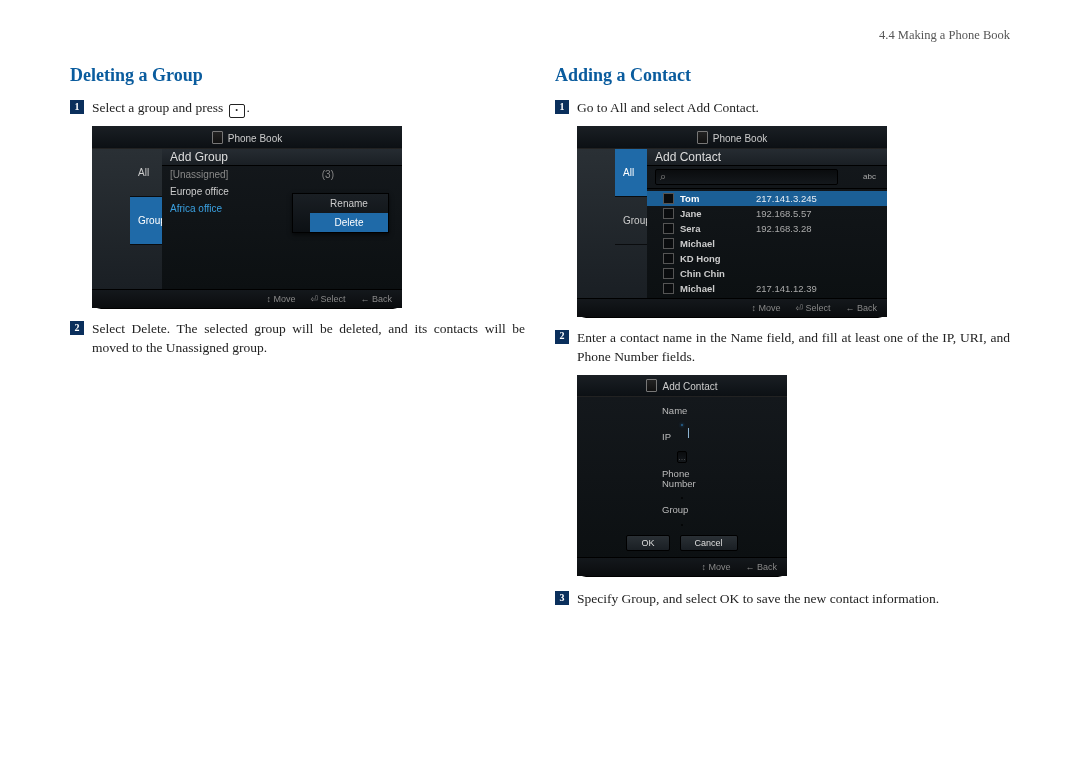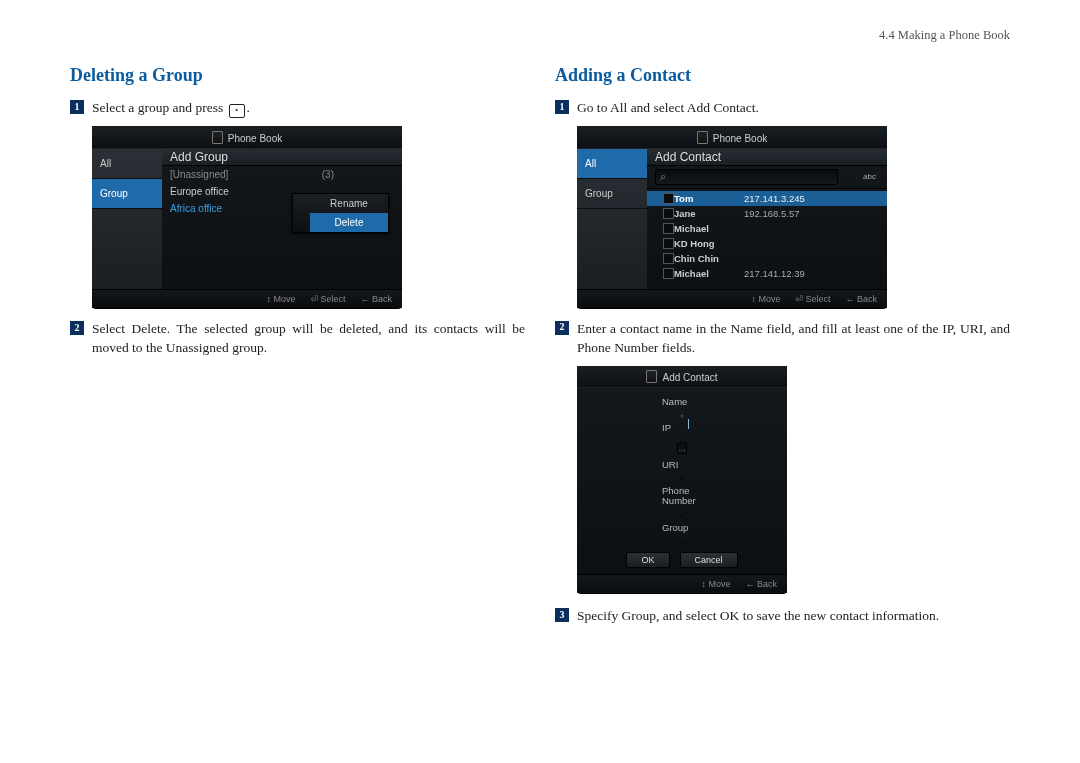--- a/index.html
+++ b/index.html
@@ -69,21 +69,21 @@
     font-size: 8px;
     vertical-align: -1px;
     margin: 0 2px;
   }
   .screenshot {
     margin: 4px 0 10px 22px;
     font-family: Arial, sans-serif;
   }
   .sc-outer {
     background: #000;
-    border-radius: 4px;
+    border-radius: 9px;
     padding-bottom: 1px;
   }
   .sc-title {
     color: #ccc;
     font-size: 10px;
     text-align: center;
     padding: 5px 0 4px 0;
     border-bottom: 1px solid #222;
     background: linear-gradient(#1a1f24,#0c1014);
   }
@@ -97,21 +97,21 @@
     vertical-align: -2px;
     background: linear-gradient(#222,#111);
   }
   .sc-body { display: flex; min-height: 140px; }
   .sc-nav {
     width: 70px;
     background: linear-gradient(#2a3035,#1a1f24);
     font-size: 10px;
     color: #ccc;
   }
-  .sc-nav-item { padding: 9px 8px; border-bottom: 1px solid #0a0c0e; }
+  .sc-nav-item { padding: 18px 8px; border-bottom: 1px solid #0a0c0e; margin-left: 38px; }
   .sc-nav-item.active { background: #1f6aa8; color: #fff; }
   .sc-main {
     flex: 1;
     background: linear-gradient(#14181c,#0c1012);
     font-size: 10px;
     color: #ccc;
     position: relative;
   }
   .sc-main-head {
     padding: 1px 8px;
@@ -156,20 +156,21 @@
     display: inline-block;
     margin-right: 3px;
   }
   
   .contact-list { padding: 2px 0; }
   .cl-row {
     display: flex;
     padding: 2px 0 2px 16px;
     font-size: 9.5px;
     align-items: center;
+    gap: 6px;
   }
   .cl-row.sel { background: #1b5f96; color: #fff; }
   .cb {
     width: 9px; height: 9px;
     border: 1px solid #555;
     background: #0a0c0e;
     flex: 0 0 9px;
   }
   .cl-name { width: 70px; font-weight: bold;}
   .cl-ip { color: #aaa; }
@@ -352,20 +353,25 @@
                     <div class="cl-name">Tom</div>
                     <div class="cl-ip">217.141.3.245</div>
                   </div>
                   <div class="cl-row">
                     <div class="cb"></div>
                     <div class="cl-name">Jane</div>
                     <div class="cl-ip">192.168.5.57</div>
                   </div>
                   <div class="cl-row">
                     <div class="cb"></div>
+                    <div class="cl-name">Sera</div>
+                    <div class="cl-ip">192.168.3.28</div>
+                  </div>
+                  <div class="cl-row">
+                    <div class="cb"></div>
                     <div class="cl-name">Michael</div>
                     <div class="cl-ip"></div>
                   </div>
                   <div class="cl-row">
                     <div class="cb"></div>
                     <div class="cl-name">KD Hong</div>
                     <div class="cl-ip"></div>
                   </div>
                   <div class="cl-row">
                     <div class="cb"></div>
@@ -403,24 +409,20 @@
             </div>
             <div class="f-row">
               <div class="f-label">IP</div>
               <div class="f-ip-dots">
                   <span>.</span>
                   <span>.</span>
                   <span>.</span>
                 </div>
             </div>
             <div class="f-row">
-              <div class="f-label">URI</div>
-              <div class="f-input"></div>
-            </div>
-            <div class="f-row">
               <div class="f-label" style="white-space:pre-line">Phone
 Number</div>
               <div class="f-input"></div>
             </div>
             <div class="f-row">
               <div class="f-label">Group</div>
               <div class="f-input"></div>
             </div>
             <div class="f-btns">
               <div class="f-btn">OK</div>

